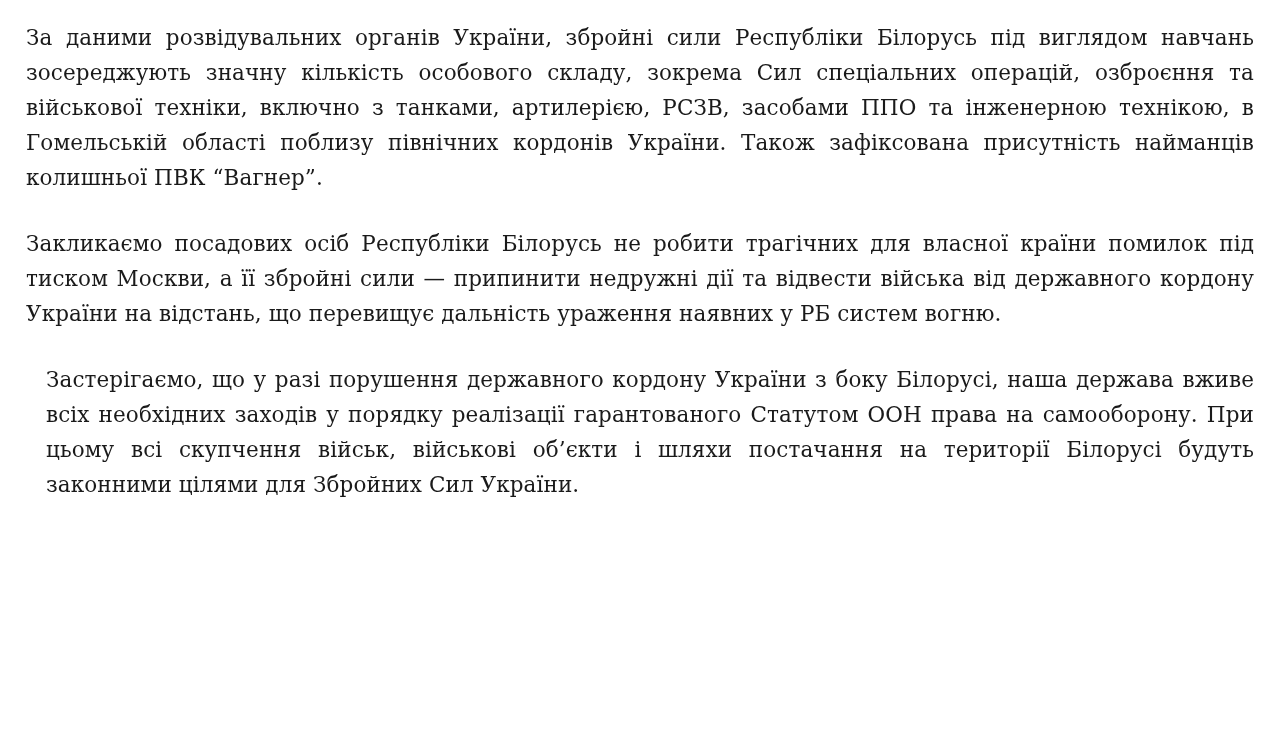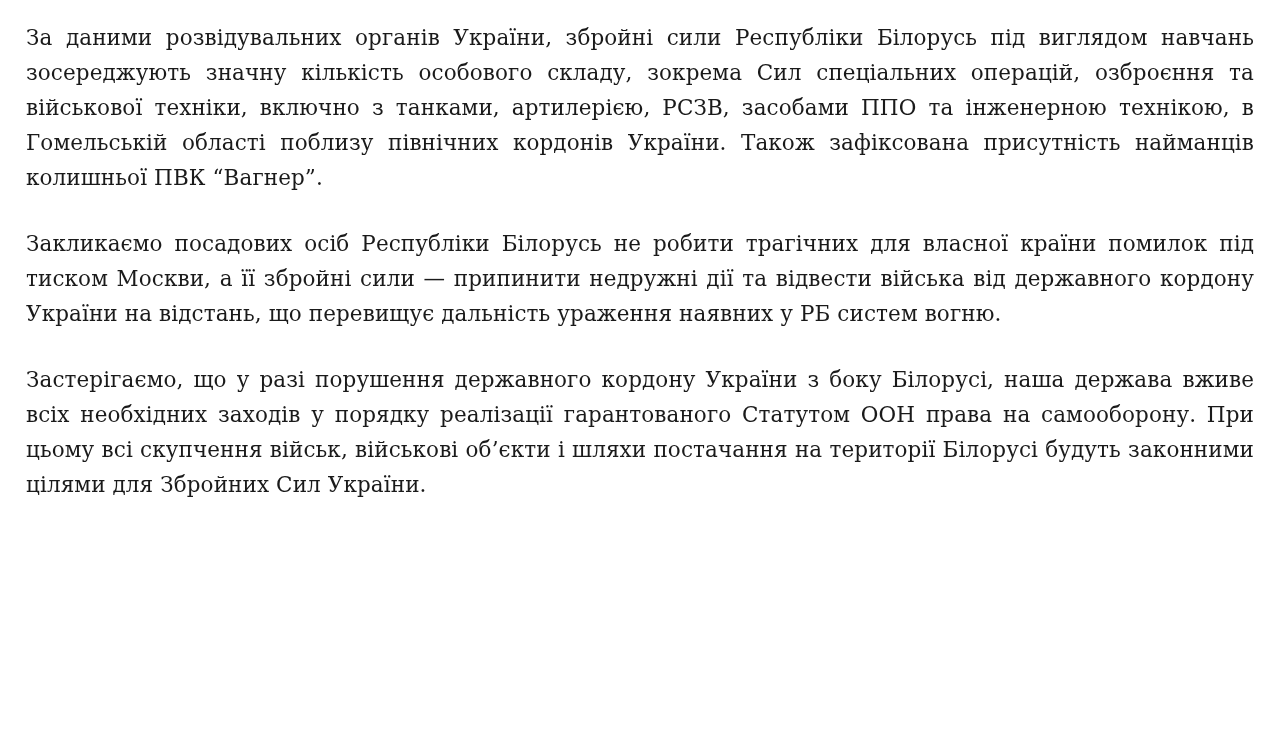--- a/index.html
+++ b/index.html
@@ -23,20 +23,21 @@
     margin: 0 0 31px 0;
     font-size: 21.5px;
     line-height: 1.63;
     text-align: justify;
     text-justify: inter-word;
     letter-spacing: 0.1px;
     color: #1a1a1a;
   }
   .para:last-child {
     margin-bottom: 0;
+    margin-left: 20px;
   }
 </style>
 </head>
 <body>
 
 <div class="document">
   <p class="para">За даними розвідувальних органів України, збройні сили Республіки Білорусь під виглядом навчань зосереджують значну кількість особового складу, зокрема Сил спеціальних операцій, озброєння та військової техніки, включно з танками, артилерією, РСЗВ, засобами ППО та інженерною технікою, в Гомельській області поблизу північних кордонів України. Також зафіксована присутність найманців колишньої ПВК “Вагнер”.</p>
   <p class="para">Закликаємо посадових осіб Республіки Білорусь не робити трагічних для власної країни помилок під тиском Москви, а її збройні сили — припинити недружні дії та відвести війська від державного кордону України на відстань, що перевищує дальність ураження наявних у РБ систем вогню.</p>
   <p class="para">Застерігаємо, що у разі порушення державного кордону України з боку Білорусі, наша держава вживе всіх необхідних заходів у порядку реалізації гарантованого Статутом ООН права на самооборону. При цьому всі скупчення військ, військові об’єкти і шляхи постачання на території Білорусі будуть законними цілями для Збройних Сил України.</p>
 </div>

